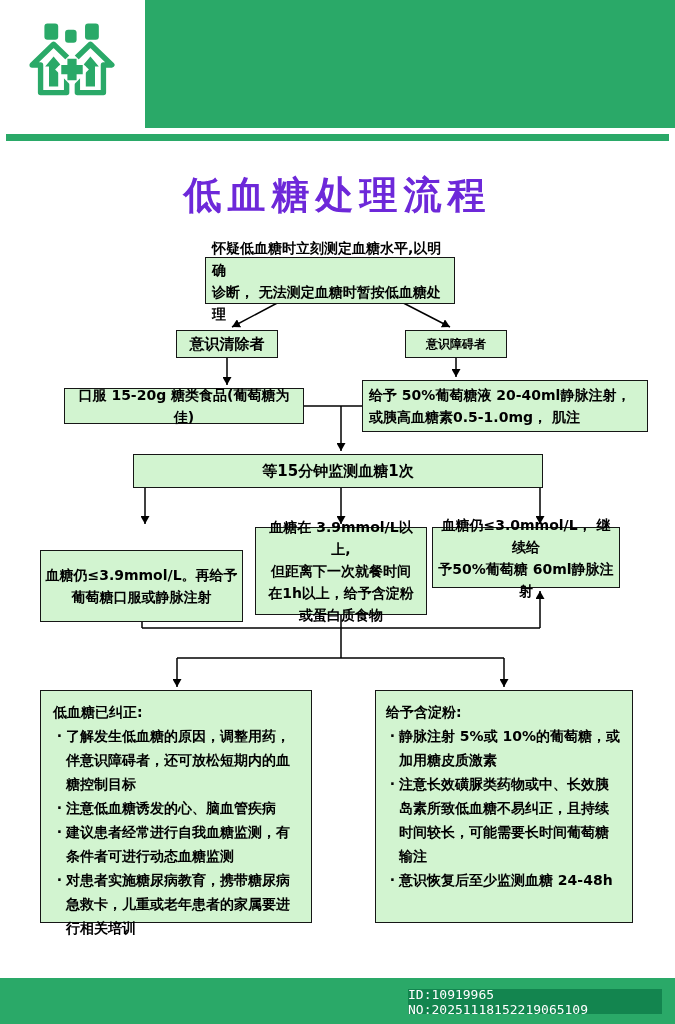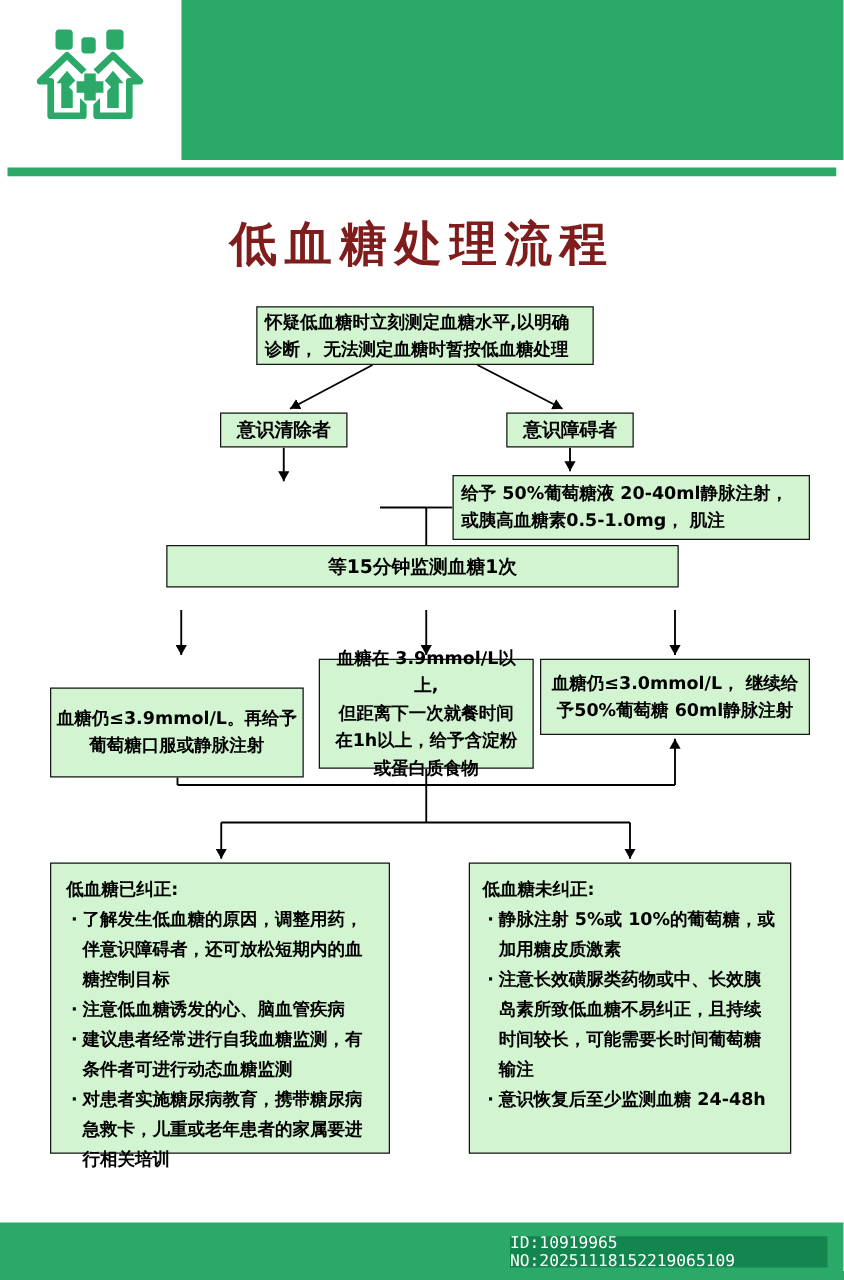--- a/index.html
+++ b/index.html
@@ -9,40 +9,40 @@
     font-family:"DejaVu Sans","Liberation Sans",sans-serif;color:#000;
   }
   
   .banner{position:absolute;left:145px;top:0;width:530px;height:128px;background:#2aa968;}
   .logo-panel{position:absolute;left:0;top:0;width:145px;height:130px;background:#ffffff;}
   .logo-panel svg{position:absolute;left:26px;top:22px;}
   .green-strip{position:absolute;left:6px;top:134px;width:663px;height:7px;background:#2aa968;}
   
   .page-title{
     position:absolute;left:0;top:170px;width:675px;text-align:center;
-    font-size:38px;font-weight:bold;color:#7f1d1d;letter-spacing:6px;
+    font-size:38px;font-weight:bold;color:#6d28d9;letter-spacing:6px;
   }
   
   .fbox{
     position:absolute;background:#d2f4d0;border:1.5px solid #161616;box-sizing:border-box;
     display:flex;align-items:center;justify-content:center;
     font-size:14px;font-weight:600;line-height:22px;
   }
   .fbox .txt{white-space:pre-line;}
   .fbox.left-align{justify-content:flex-start;text-align:left;padding:2px 6px;}
   .fbox.center{text-align:center;padding:2px 4px;}
-  #b1{left:205px;top:245px;width:270px;height:47px;}
+  #b1{left:205px;top:257px;width:250px;height:47px;}
   #b2a{left:176px;top:330px;width:102px;height:28px;font-size:15px;}
-  #b2b{left:405px;top:330px;width:102px;height:28px;font-size:15px;}
+  #b2b{left:405px;top:330px;width:102px;height:28px;font-size:12px;}
   #b3a{left:64px;top:388px;width:240px;height:36px;}
   #b3b{left:362px;top:380px;width:286px;height:52px;}
-  #b4{left:133px;top:436px;width:410px;height:34px;font-size:15px;}
+  #b4{left:133px;top:454px;width:410px;height:34px;font-size:15px;}
   #b5a{left:40px;top:550px;width:203px;height:72px;}
   #b5b{left:255px;top:527px;width:172px;height:88px;}
-  #b5c{left:432px;top:527px;width:216px;height:61px;}
+  #b5c{left:432px;top:527px;width:188px;height:61px;}
   
   .bigbox{
     position:absolute;background:#d2f4d0;border:1.5px solid #161616;box-sizing:border-box;
     padding:9px 10px;font-size:14px;font-weight:600;line-height:24px;text-align:left;
   }
   #b6a{left:40px;top:690px;width:272px;height:233px;padding-left:12px;}
   #b6b{left:375px;top:690px;width:258px;height:233px;}
   .bigbox .bbtitle{display:block;}
   .bullet{display:flex;align-items:flex-start;}
   .bullet .dot{width:13px;flex:0 0 13px;text-align:center;}
@@ -122,20 +122,23 @@
 诊断， 无法测定血糖时暂按低血糖处理</span>
   </div>
 
   <div id="b2a" class="fbox center">
     <span class="txt">意识清除者</span>
   </div>
   <div id="b2b" class="fbox center">
     <span class="txt">意识障碍者</span>
   </div>
 
+  <div id="b3a" class="fbox center">
+    <span class="txt">口服 15-20g 糖类食品(葡萄糖为佳)</span>
+  </div>
   <div id="b3b" class="fbox left-align">
     <span class="txt">给予 50%葡萄糖液 20-40ml静脉注射，
 或胰高血糖素0.5-1.0mg， 肌注</span>
   </div>
 
   <div id="b4" class="fbox center">
     <span class="txt">等15分钟监测血糖1次</span>
   </div>
 
   <div id="b5a" class="fbox center">
@@ -169,21 +172,21 @@
         <span class="btxt">建议患者经常进行自我血糖监测，有条件者可进行动态血糖监测</span>
       </div>
         <div class="bullet">
         <span class="dot">·</span>
         <span class="btxt">对患者实施糖尿病教育，携带糖尿病急救卡，儿重或老年患者的家属要进行相关培训</span>
       </div>
       </div>
   </div>
 
   <div id="b6b" class="bigbox">
-    <span class="bbtitle">低血糖未纠正:</span>
+    <span class="bbtitle">给予含淀粉:</span>
     <div class="bullets">
         <div class="bullet">
         <span class="dot">·</span>
         <span class="btxt">静脉注射 5%或 10%的葡萄糖，或加用糖皮质激素</span>
       </div>
         <div class="bullet">
         <span class="dot">·</span>
         <span class="btxt">注意长效磺脲类药物或中、长效胰岛素所致低血糖不易纠正，且持续时间较长，可能需要长时间葡萄糖输注</span>
       </div>
         <div class="bullet">

